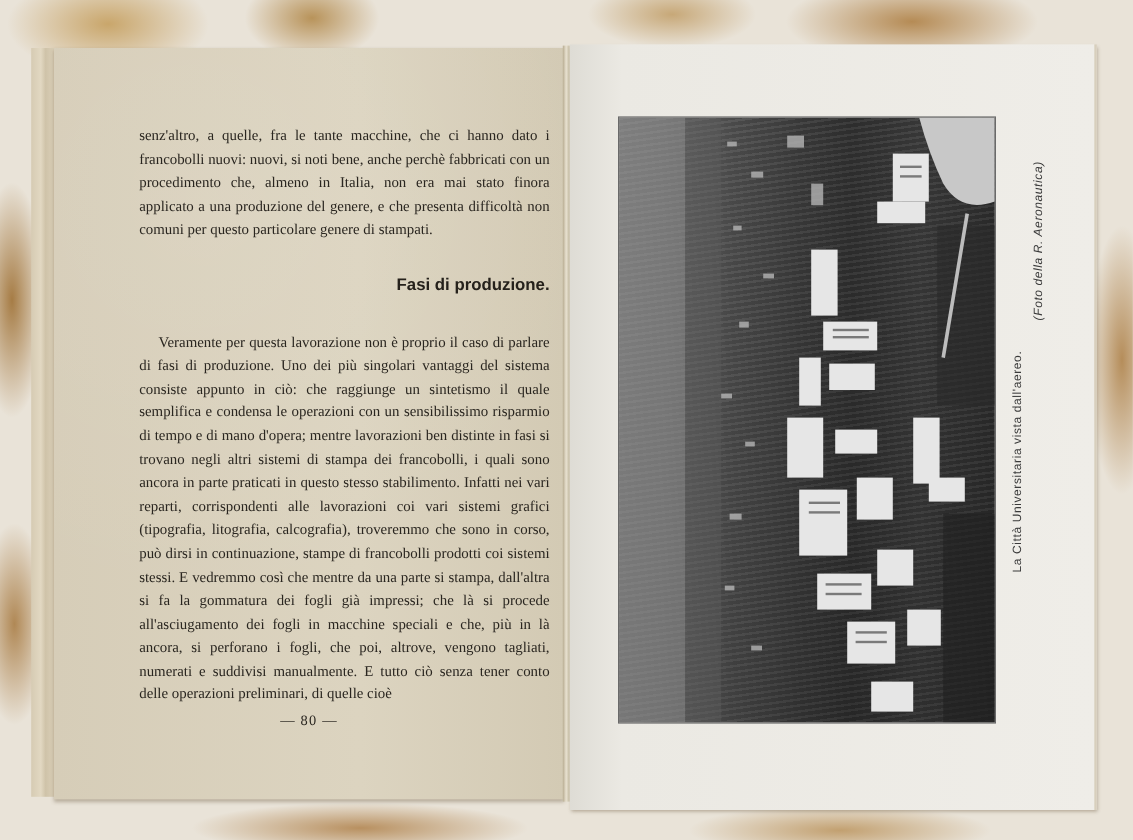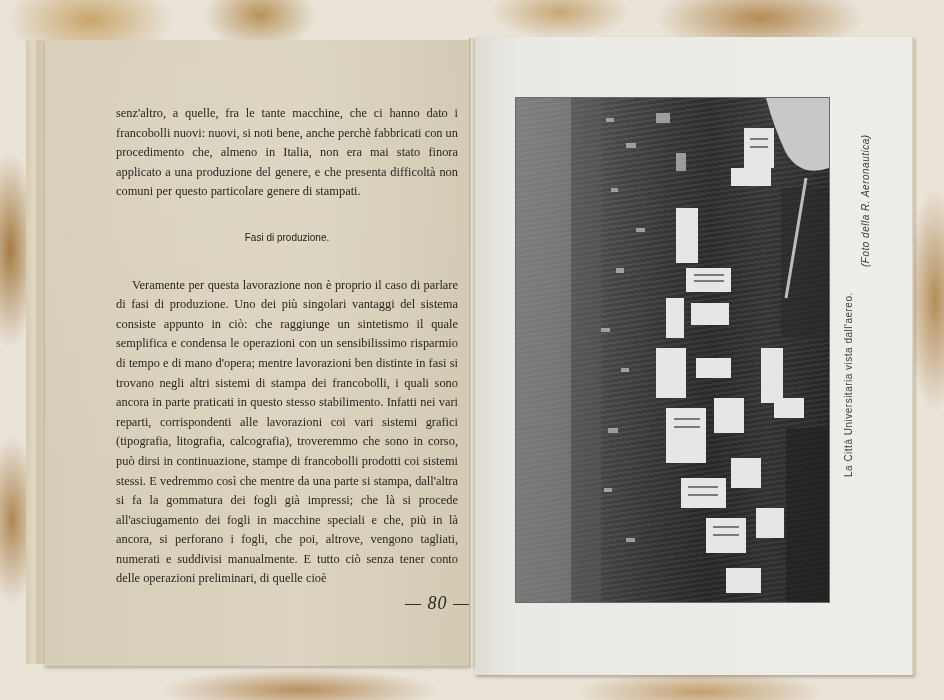--- a/index.html
+++ b/index.html
@@ -37,26 +37,26 @@
     }
     .left-page .text {
       position: absolute; left: 71px; top: 64px; width: 342px;
       color: #2a2620; font-size: 12.4px; line-height: 19.6px;
       text-align: justify;
     }
     .left-page .para { margin: 0; }
     .left-page .para.indent { text-indent: 16px; }
     .left-page .heading {
       font-family: "Liberation Sans", "DejaVu Sans", sans-serif;
-      font-weight: normal; font-size: 10px; text-align: center;
+      font-weight: bold; font-size: 14px; text-align: right;
       margin: 26px 0 28px 0; color: #25211b;
     }
     .left-page .page-number {
       position: absolute; left: 0; width: 425px; top: 553px;
-      text-align: right; font-size: 18px; color: #2a2620; letter-spacing: 1px; font-style: italic;
+      text-align: center; font-size: 12px; color: #2a2620; letter-spacing: 1px;
     }
 
     
     .spine {
       position: absolute; left: 469px; top: 38px; width: 7px; height: 630px;
       background: linear-gradient(90deg, #b7ab90, #e8e1d0 40%, #cfc6b0 70%, #ece8de);
     }
 
     
     .right-page {

